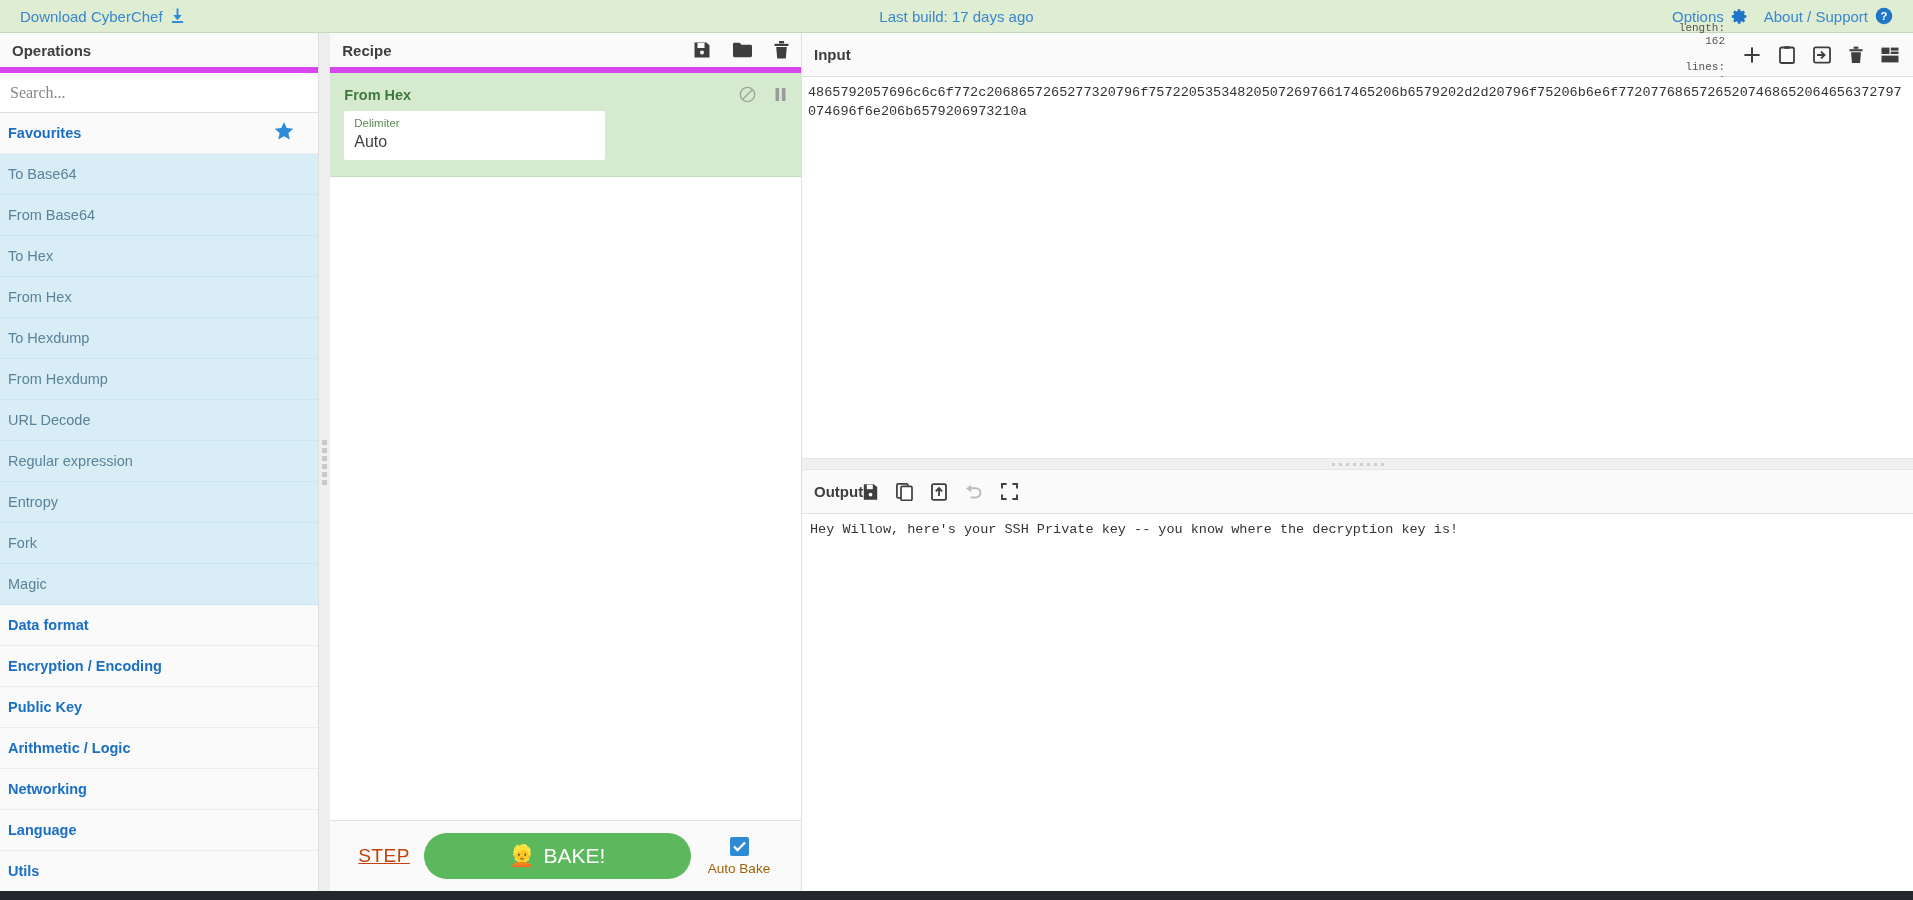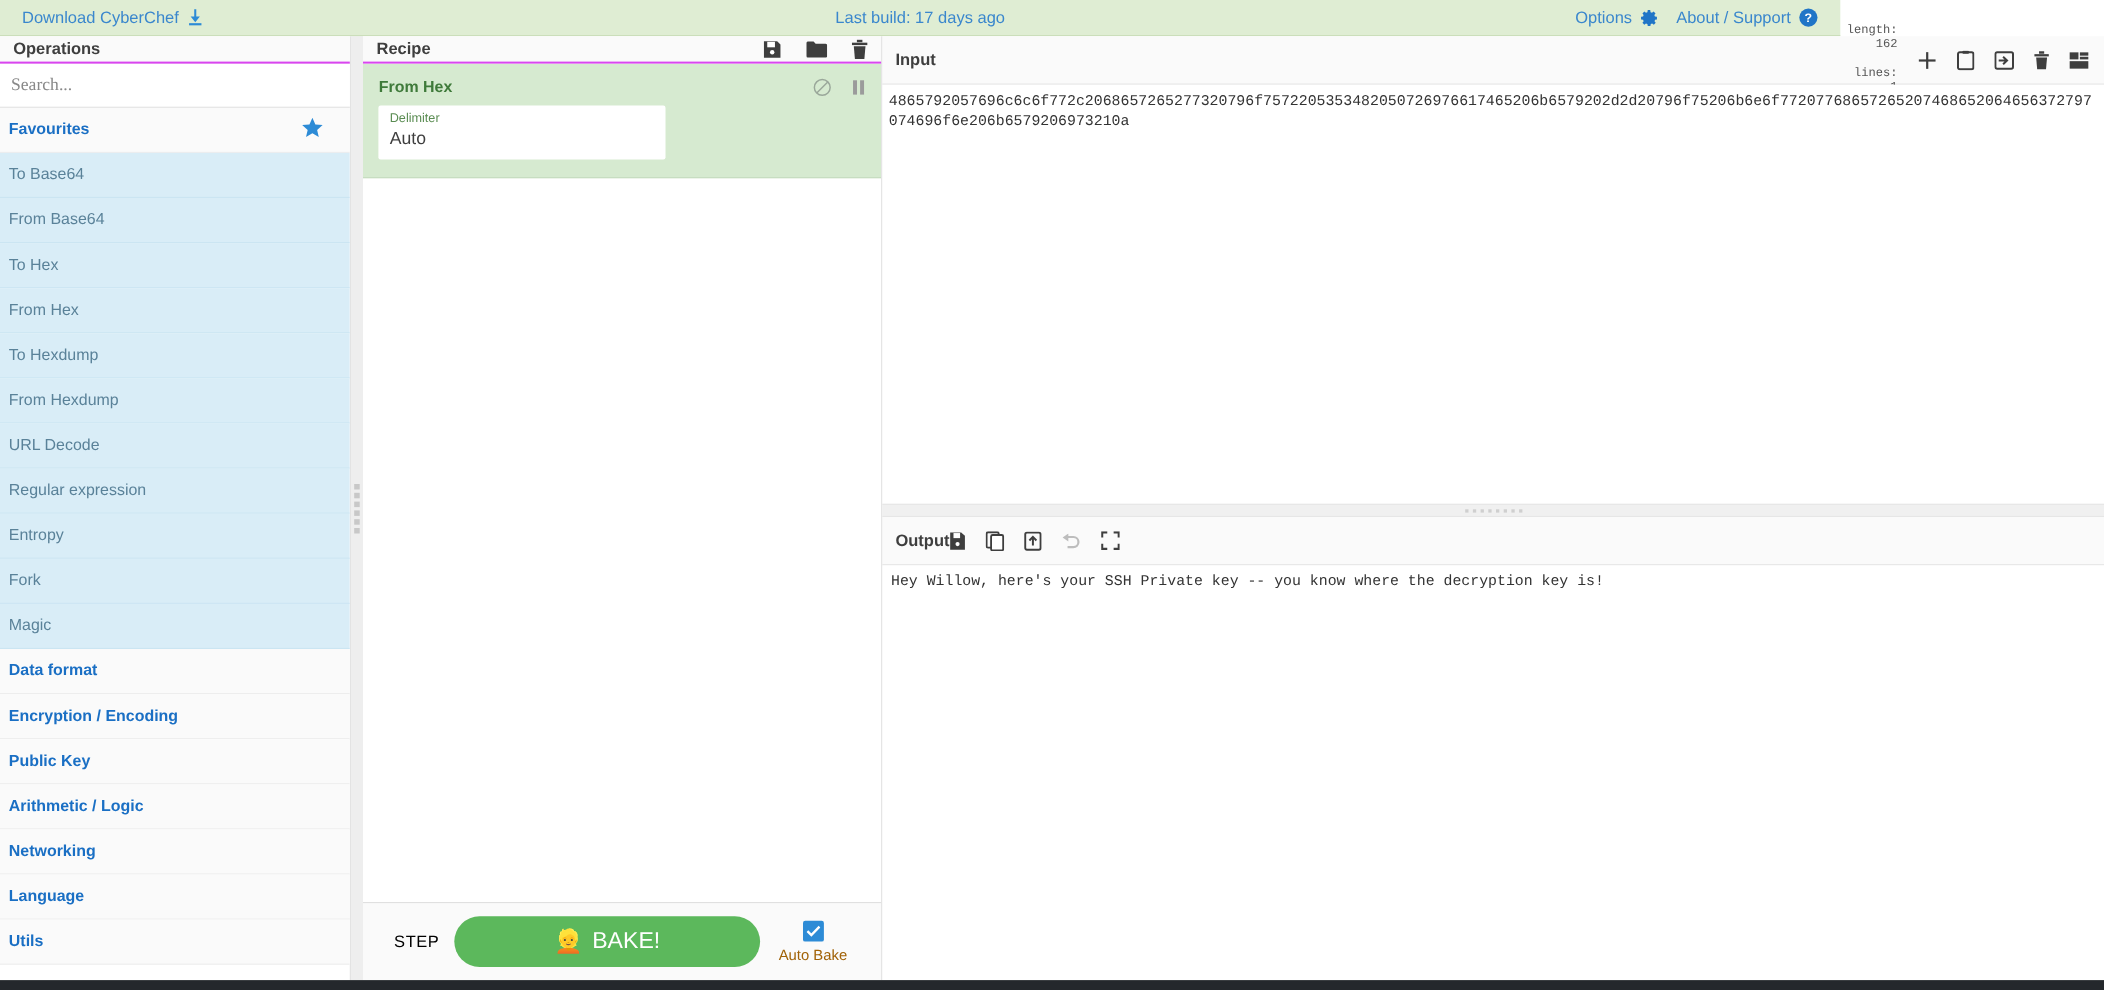--- a/index.html
+++ b/index.html
@@ -8,21 +8,21 @@
     overflow: hidden;
     background: #fff;
     font-family: "Liberation Sans", sans-serif;
     font-size: 14px;
     color: #3e3e3e;
   }
 
   
   #banner {
     position: absolute; top: 0; left: 0;
-    width: 1673px; height: 33px;
+    width: 1913px; height: 33px;
     background: #dfedd3;
     border-bottom: 1px solid #c6dab3;
     display: flex; align-items: center;
     padding: 0 20px;
     font-size: 15px;
   }
   #banner a { color: #3a87cd; text-decoration: none; white-space: nowrap; }
   .banner-left { display: flex; align-items: center; gap: 7px; }
   .banner-center {
     position: absolute; left: 0; right: 0;
@@ -44,23 +44,23 @@
     display: flex;
   }
   #footer-bar {
     position: absolute; bottom: 0; left: 0;
     width: 1913px; height: 9px;
     background: #24282c;
   }
 
   
   .panel-title {
-    height: 25px;
+    height: 40px;
     background: #fafafa;
-    border-bottom: 2px solid #d946ef;
+    border-bottom: 6px solid #d946ef;
     display: flex; align-items: center;
     padding: 4px 12px;
     font-weight: bold;
     font-size: 15px;
     color: #3e3e3e;
     flex: 0 0 auto;
   }
 
   
   #ops-col {
@@ -161,26 +161,27 @@
 
   #bake-bar {
     height: 71px;
     background: #fafafa;
     border-top: 1px solid #e0e0e0;
     display: flex; align-items: center;
     padding: 0 14px;
     flex: 0 0 auto;
   }
   #step-btn {
-    color: #000000;
-    font-size: 15px;
+    color: #c2410c;
+    font-size: 19px;
     letter-spacing: 0.5px;
     padding: 0 14px;
     cursor: pointer;
     user-select: none;
+    text-decoration: underline;
   }
   #bake-btn {
     flex: 1 1 auto;
     height: 46px;
     background: #5cb85c;
     border: none; border-radius: 23px;
     color: #fff;
     font-size: 21px;
     font-family: "Liberation Sans", sans-serif;
     display: flex; align-items: center; justify-content: center;

